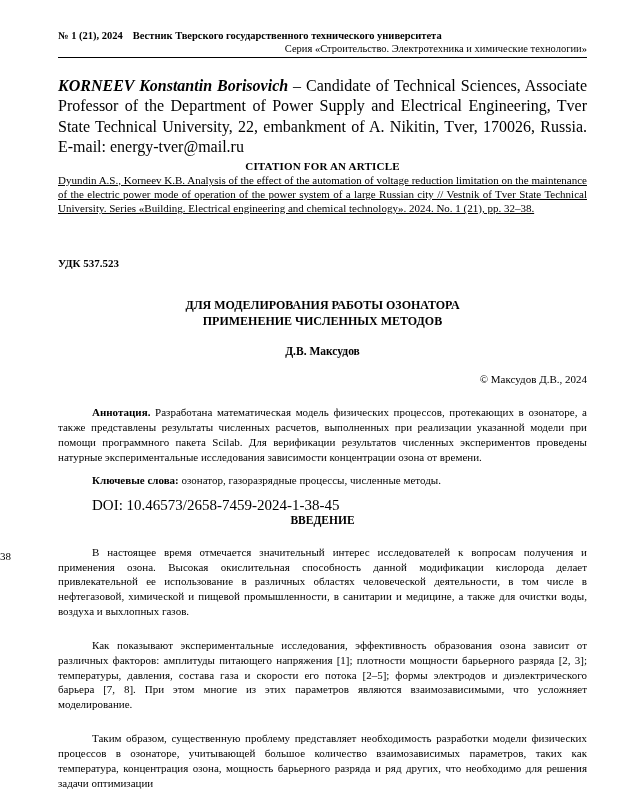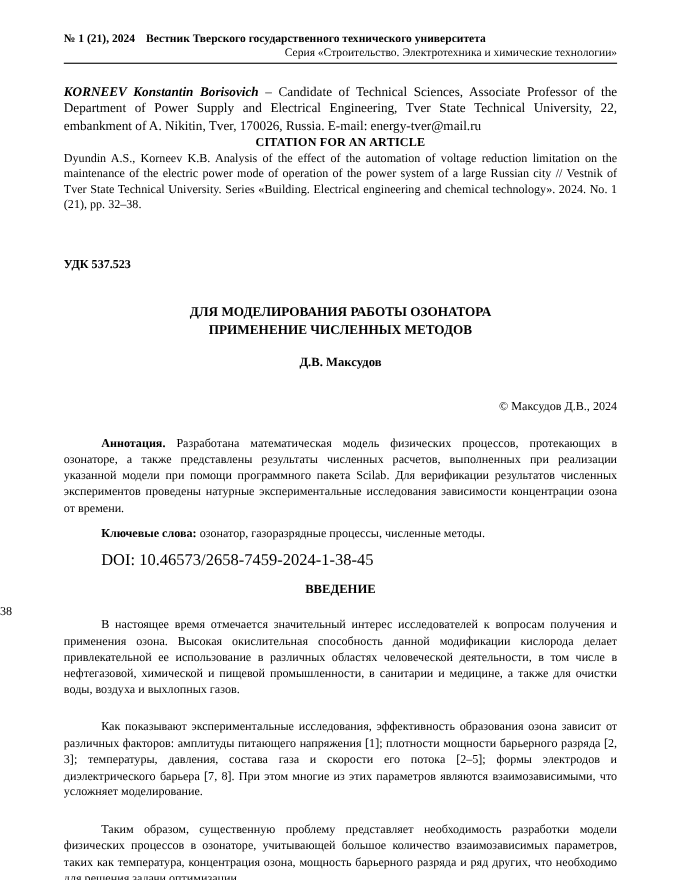--- a/index.html
+++ b/index.html
@@ -12,21 +12,21 @@
     height: 800px;
     font-family: "Liberation Serif", serif;
     color: #000000;
     overflow: hidden;
   }
   .page {
     position: relative;
     width: 619px;
     height: 588px;
     box-sizing: border-box;
-    padding: 30px 58px 0 58px;
+    padding: 30px 32px 0 58px;
   }
   .runhead {
     display: flex;
     justify-content: space-between;
     align-items: baseline;
     font-size: 10.5px;
     white-space: nowrap;
   }
   .runhead .left {
     font-weight: bold;
@@ -40,41 +40,42 @@
   .series {
     text-align: right;
     font-size: 10.5px;
     margin-top: 2px;
   }
   .rule {
     border-bottom: 1px solid #000;
     margin-top: 3px;
   }
   .bio {
-    font-size: 12px;
+    font-size: 16px;
     text-align: justify;
     line-height: 1.28;
     margin-top: 18px;
   }
   .bio .nm {
     font-style: italic;
     font-weight: bold;
   }
   .citation-head {
     text-align: center;
     font-size: 11px;
     font-weight: bold;
     margin-top: 2px;
     letter-spacing: .2px;
   }
   .citation-body {
     font-size: 11px;
     text-align: justify;
     line-height: 1.28;
     margin-top: 1px;
+    text-decoration: underline;
   }
   .udk {
     font-size: 11px;
     font-weight: bold;
     margin-top: 42px;
   }
   .title {
     text-align: center;
     font-size: 12px;
     font-weight: bold;
@@ -89,21 +90,21 @@
   }
   .affil {
     text-align: center;
     font-size: 10.5px;
     font-style: italic;
     margin-top: 8px;
   }
   .copyright {
     text-align: right;
     font-size: 11px;
-    margin-top: 28px;
+    margin-top: 16px;
   }
   .abstract {
     font-size: 11px;
     text-align: justify;
     line-height: 1.35;
     margin-top: 20px;
     text-indent: 34px;
   }
   .abstract b { font-weight: bold; }
   .keywords {
@@ -115,21 +116,20 @@
   }
   .doi {
     font-size: 15px;
     margin-top: 9px;
     text-indent: 34px;
   }
   .section-head {
     text-align: center;
     font-size: 11.5px;
     font-weight: bold;
-    margin-top: 11px;
   }
   .para {
     font-size: 11px;
     text-align: justify;
     line-height: 1.35;
     margin-top: 19px;
     text-indent: 34px;
   }
   .pageno {
     position: absolute;

